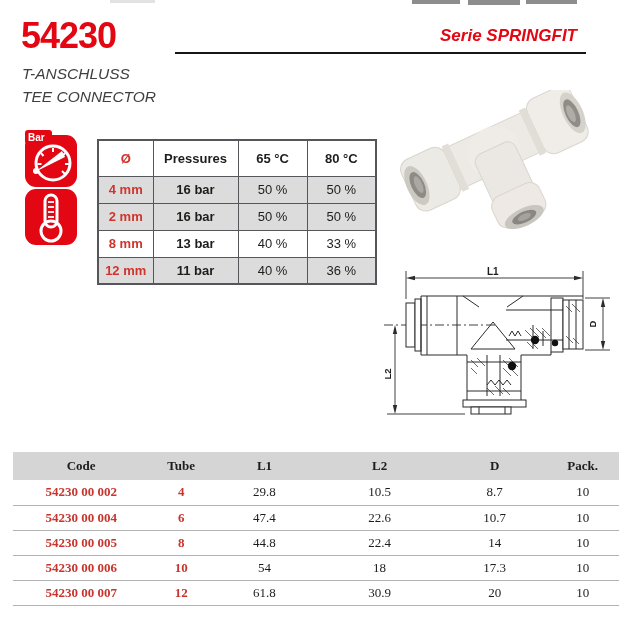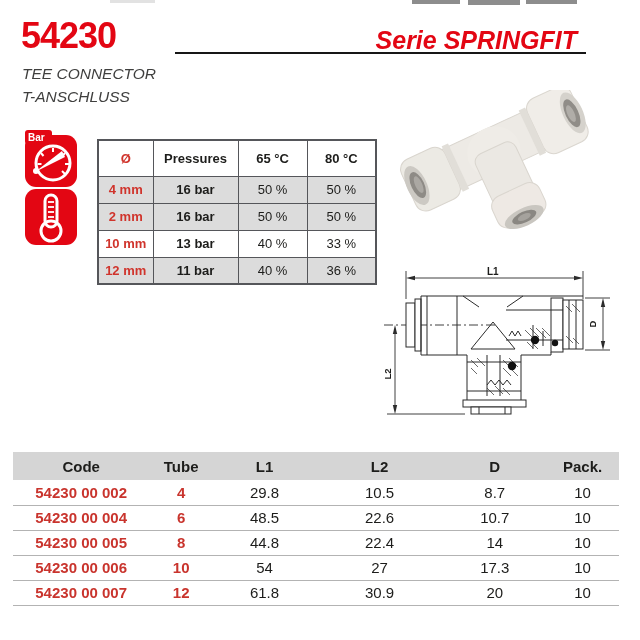--- a/index.html
+++ b/index.html
@@ -10,21 +10,21 @@
   .abs{position:absolute;}
   
   .artifact{position:absolute;top:0;background:#8d8d8d;}
   .artifact.light{background:#e2e2e2;}
   
   .product-code{
     position:absolute;left:21px;top:15px;font-size:36px;font-weight:bold;
     color:#e30613;letter-spacing:-1px;
   }
   .series{
-    position:absolute;right:63px;top:26px;font-size:25px;font-weight:bold;
+    position:absolute;right:63px;top:26px;font-size:17px;font-weight:bold;
     font-style:italic;color:#e30613;letter-spacing:0px;
   }
   .header-rule{position:absolute;left:175px;top:52px;width:411px;height:2px;background:#161616;}
   .subtitle{
     position:absolute;left:22px;top:62px;font-style:italic;font-size:15.5px;
     color:#3f3f3e;line-height:23px;
   }
   
   table.ptable{
     position:absolute;left:97px;top:139px;border-collapse:collapse;table-layout:fixed;
@@ -37,21 +37,21 @@
   table.ptable thead tr{height:36px;background:#fff;}
   table.ptable tbody tr{height:27px;margin-left:9px;}
   table.ptable tbody tr.g{background:#dcdcdc;}
   table.ptable tbody tr.w{background:#ffffff;}
   .red-b{color:#d0342c;font-weight:bold;}
   .blk-b{font-weight:bold;color:#1d1d1b;}
   .blk{color:#1d1d1b;}
   
   table.dtable{
     position:absolute;left:13px;top:452px;border-collapse:collapse;table-layout:fixed;
-    width:606px;font-size:15px;
+    width:606px;font-size:13px;font-family:Liberation Serif, serif;
   }
   table.dtable th,table.dtable td{text-align:center;vertical-align:middle;padding:0;}
   table.dtable thead tr{height:28px;background:#d5d5d5;}
   table.dtable thead th{font-weight:bold;color:#1d1d1b;}
   table.dtable tbody tr{height:25px;border-bottom:1px solid #b3b3b3;background:#fff;margin-top:35px;}
   table.dtable td.code{color:#c9342d;font-weight:bold;}
   table.dtable td.tube{color:#c9342d;font-weight:bold;}
   table.dtable td.val{color:#1d1d1b;}
   svg text{font-family:"Liberation Sans",sans-serif;}
 </style>
@@ -62,22 +62,22 @@
 
   <div class="artifact light" style="left:110px;width:45px;height:3px;"></div>
   <div class="artifact" style="left:412px;width:48px;height:4px;"></div>
   <div class="artifact" style="left:468px;width:52px;height:5px;"></div>
   <div class="artifact" style="left:526px;width:51px;height:4px;"></div>
 
   <div class="product-code">54230</div>
   <div class="series">Serie SPRINGFIT</div>
   <div class="header-rule"></div>
   <div class="subtitle">
+    <div>T-ANSCHLUSS</div>
     <div>TEE CONNECTOR</div>
-    <div>T-ANSCHLUSS</div>
   </div>
 
   <svg class="abs" style="left:24px;top:130px;" width="56" height="58" viewBox="0 0 56 58">
     <rect x="1" y="0" width="27" height="14" rx="3" fill="#e30613"></rect>
     <rect x="1" y="5" width="52" height="52" rx="11" fill="#e30613"></rect>
     <circle cx="29" cy="33" r="17" fill="none" stroke="#ffffff" stroke-width="3"></circle>
     <g stroke="#ffffff" stroke-width="2">
       <line x1="29" y1="18" x2="29" y2="22"></line>
       <line x1="41" y1="23" x2="38.5" y2="26"></line>
       <line x1="45" y1="34" x2="41" y2="34"></line>
@@ -124,21 +124,21 @@
         <td class="blk">50 %</td>
         <td class="blk">50 %</td>
       </tr>
       <tr class="g">
         <td class="red-b">2 mm</td>
         <td class="blk-b">16 bar</td>
         <td class="blk">50 %</td>
         <td class="blk">50 %</td>
       </tr>
       <tr class="w">
-        <td class="red-b">10 mm</td>
+        <td class="red-b">8 mm</td>
         <td class="blk-b">13 bar</td>
         <td class="blk">40 %</td>
         <td class="blk">33 %</td>
       </tr>
       <tr class="g">
         <td class="red-b">12 mm</td>
         <td class="blk-b">11 bar</td>
         <td class="blk">40 %</td>
         <td class="blk">36 %</td>
       </tr>
@@ -288,38 +288,38 @@
         <td class="code">54230 00 002</td>
         <td class="tube">4</td>
         <td class="val">29.8</td>
         <td class="val">10.5</td>
         <td class="val">8.7</td>
         <td class="val">10</td>
       </tr>
       <tr>
         <td class="code">54230 00 004</td>
         <td class="tube">6</td>
-        <td class="val">48.5</td>
+        <td class="val">47.4</td>
         <td class="val">22.6</td>
         <td class="val">10.7</td>
         <td class="val">10</td>
       </tr>
       <tr>
         <td class="code">54230 00 005</td>
         <td class="tube">8</td>
         <td class="val">44.8</td>
         <td class="val">22.4</td>
         <td class="val">14</td>
         <td class="val">10</td>
       </tr>
       <tr>
         <td class="code">54230 00 006</td>
         <td class="tube">10</td>
         <td class="val">54</td>
-        <td class="val">27</td>
+        <td class="val">18</td>
         <td class="val">17.3</td>
         <td class="val">10</td>
       </tr>
       <tr>
         <td class="code">54230 00 007</td>
         <td class="tube">12</td>
         <td class="val">61.8</td>
         <td class="val">30.9</td>
         <td class="val">20</td>
         <td class="val">10</td>

